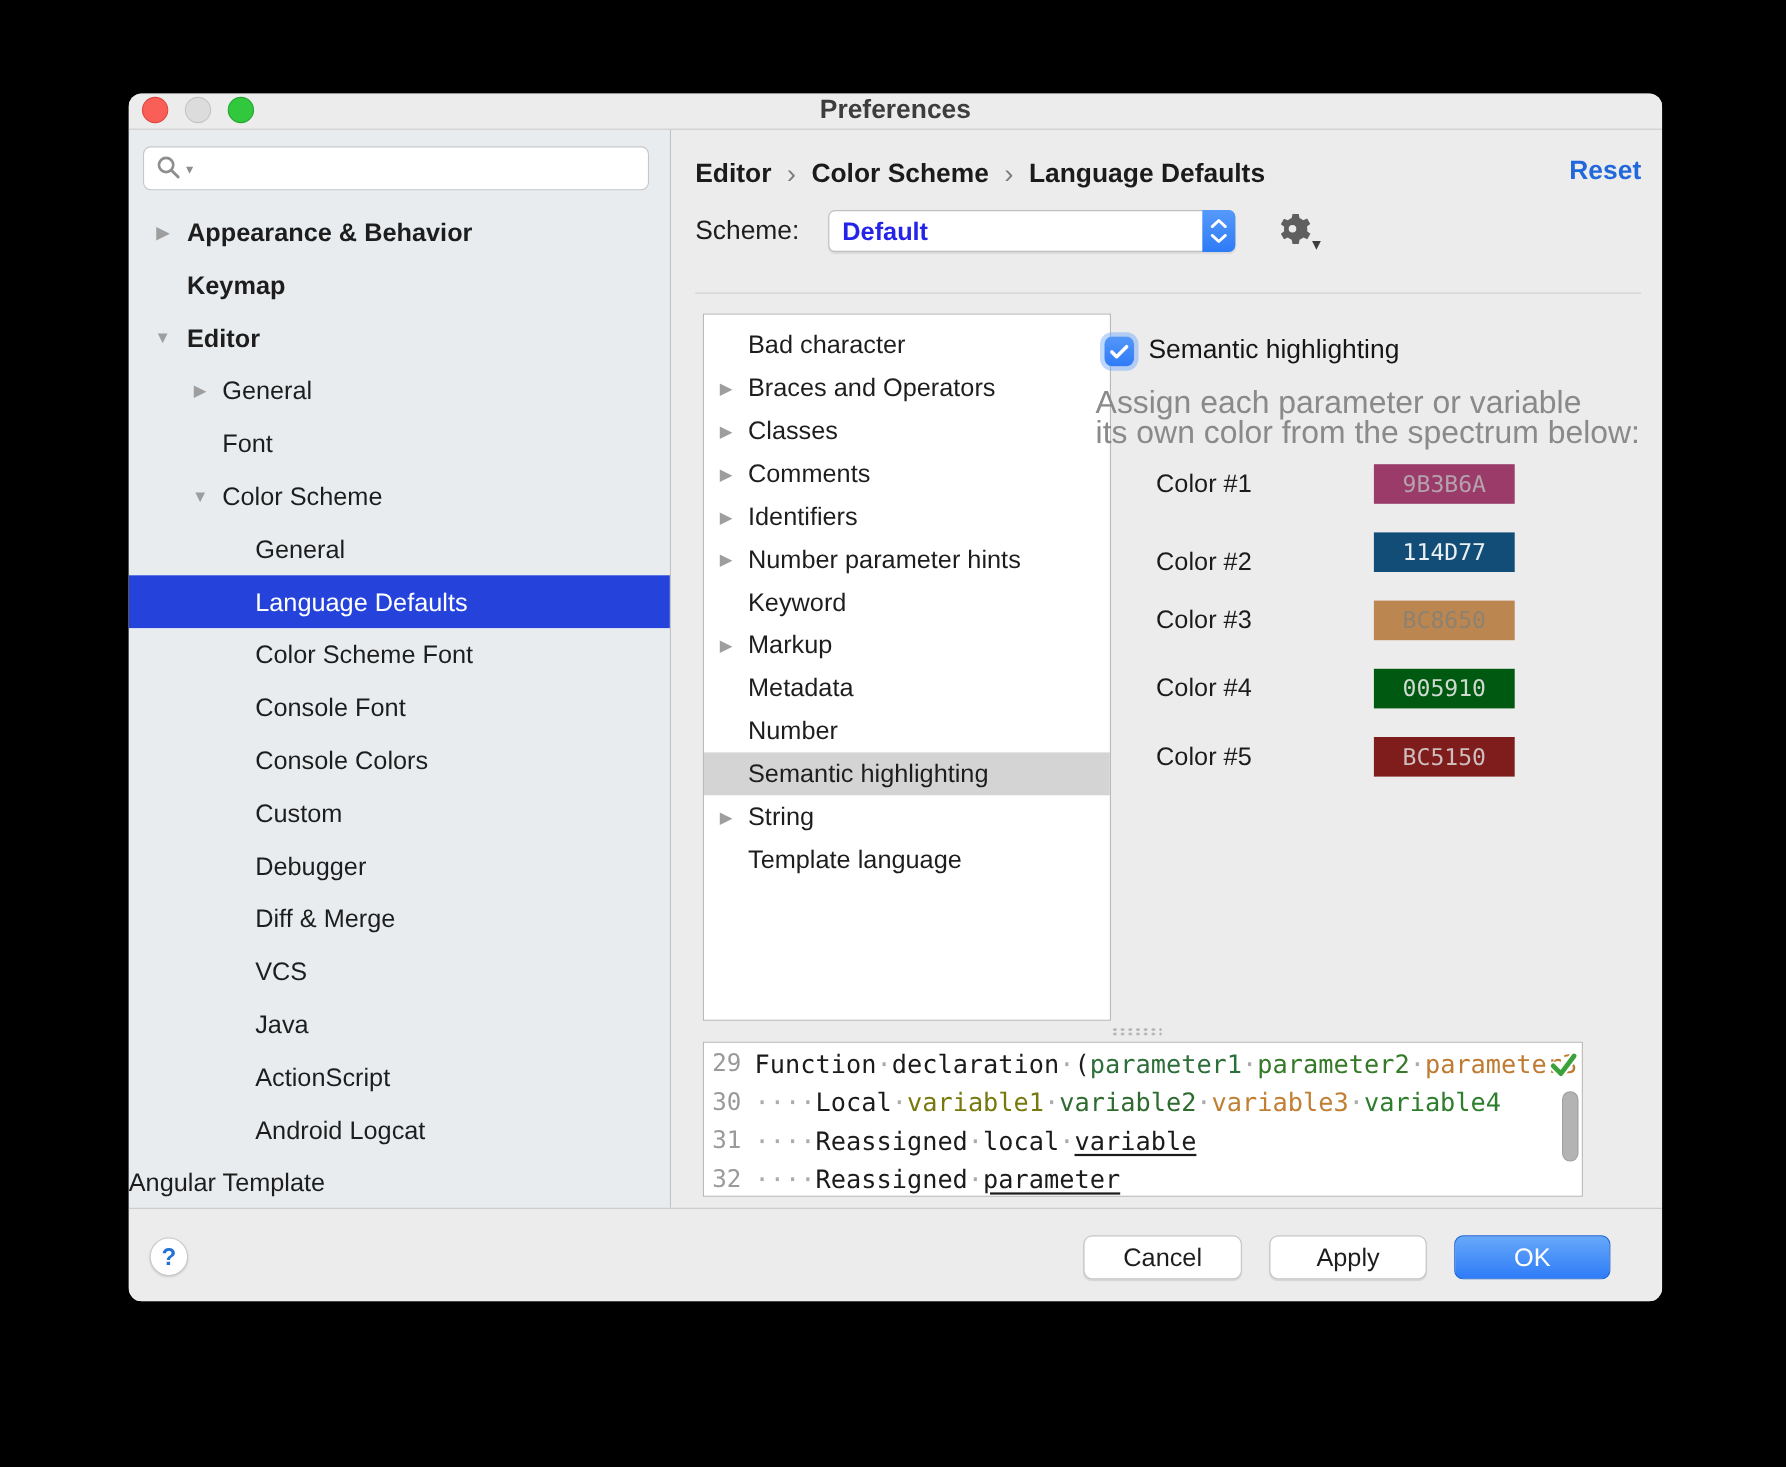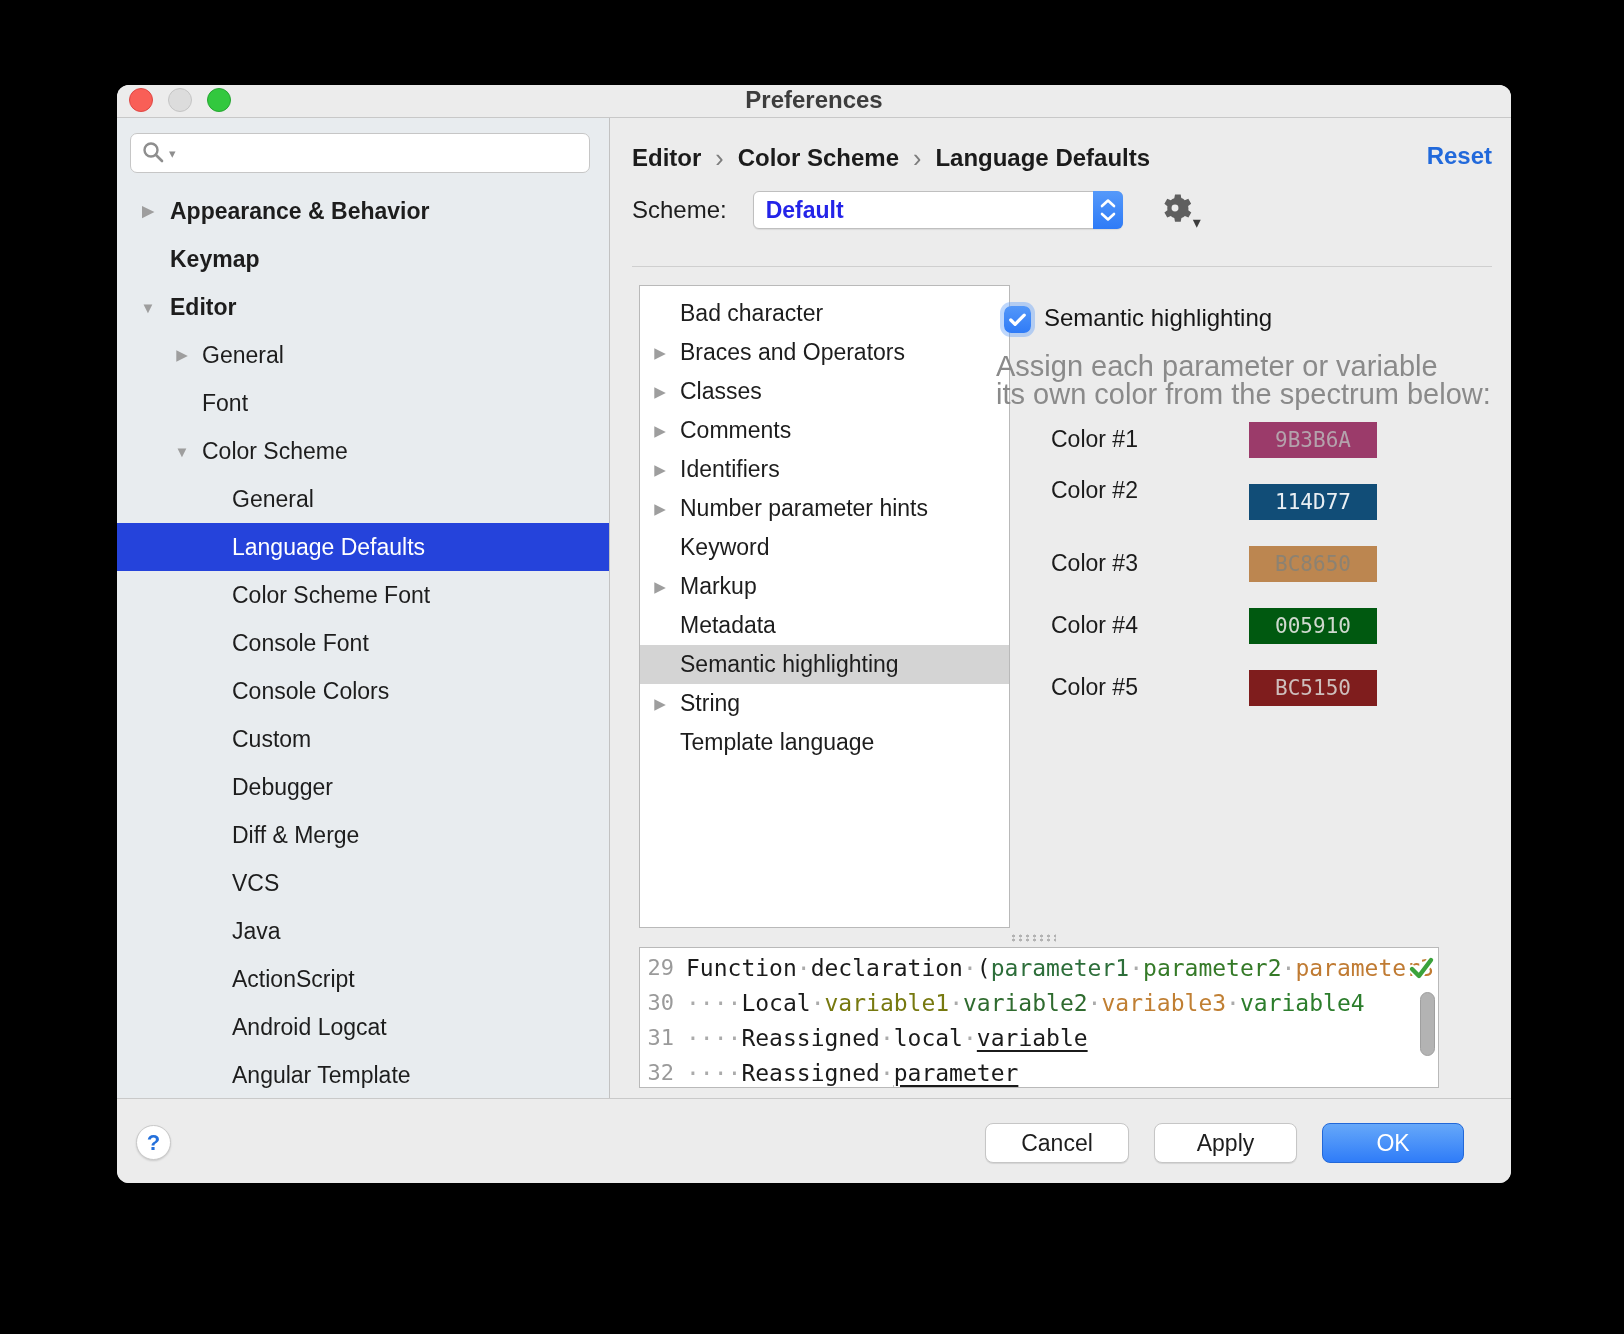--- a/index.html
+++ b/index.html
@@ -159,21 +159,21 @@
           <div class="tree-row">
             <span style="margin-left: 115px;">Java</span>
           </div>
           <div class="tree-row">
             <span style="margin-left: 115px;">ActionScript</span>
           </div>
           <div class="tree-row">
             <span style="margin-left: 115px;">Android Logcat</span>
           </div>
           <div class="tree-row">
-            <span style="margin-left: 115px;">Angular Template</span>
+            <span style="">Angular Template</span>
           </div>
         </div>
     </aside>
 
     <section class="content">
       <div class="crumbs" id="crumbs">
           <span>Editor</span>
           <span class="crumb-sep">›</span>
           <span>Color Scheme</span>
           <span class="crumb-sep">›</span>
@@ -232,20 +232,23 @@
           <div class="list-row">
             <span class="lbl">Keyword</span>
           </div>
           <div class="list-row">
             <span class="tri">▶</span>
             <span class="lbl">Markup</span>
           </div>
           <div class="list-row">
             <span class="lbl">Metadata</span>
           </div>
+          <div class="list-row">
+            <span class="lbl">Number</span>
+          </div>
           <div class="list-row sel">
             <span class="lbl">Semantic highlighting</span>
           </div>
           <div class="list-row">
             <span class="tri">▶</span>
             <span class="lbl">String</span>
           </div>
           <div class="list-row">
             <span class="lbl">Template language</span>
           </div>
@@ -255,21 +258,21 @@
         <svg width="23" height="23" viewBox="0 0 24 24">
           <path d="M5 12.5l4.5 4.5L19 7.5" stroke="#fff" stroke-width="3.4" fill="none" stroke-linecap="round" stroke-linejoin="round"></path>
         </svg>
       </div>
       <span class="cb-label">Semantic highlighting</span>
       <div class="desc" style="top:232px">Assign each parameter or variable</div>
       <div class="desc" style="top:260px">its own color from the spectrum below:</div>
       <div id="colors">
           <div class="color-label" style="top: 308px;">Color #1</div>
           <div class="swatch" style="top: 304px; background: rgb(155, 59, 106); color: rgb(180, 162, 172);">9B3B6A</div>
-          <div class="color-label" style="top: 359px;">Color #2</div>
+          <div class="color-label" style="top: 379px;">Color #2</div>
           <div class="swatch" style="top: 366px; background: rgb(17, 77, 119); color: rgb(233, 239, 243);">114D77</div>
           <div class="color-label" style="top: 432px;">Color #3</div>
           <div class="swatch" style="top: 428px; background: rgb(188, 134, 80); color: rgb(140, 130, 114);">BC8650</div>
           <div class="color-label" style="top: 494px;">Color #4</div>
           <div class="swatch" style="top: 490px; background: rgb(0, 89, 16); color: rgb(207, 217, 207);">005910</div>
           <div class="color-label" style="top: 556px;">Color #5</div>
           <div class="swatch" style="top: 552px; background: #7f1d1d; color: rgb(206, 190, 188);">BC5150</div>
         </div>
 
       <div class="gripper"></div>

